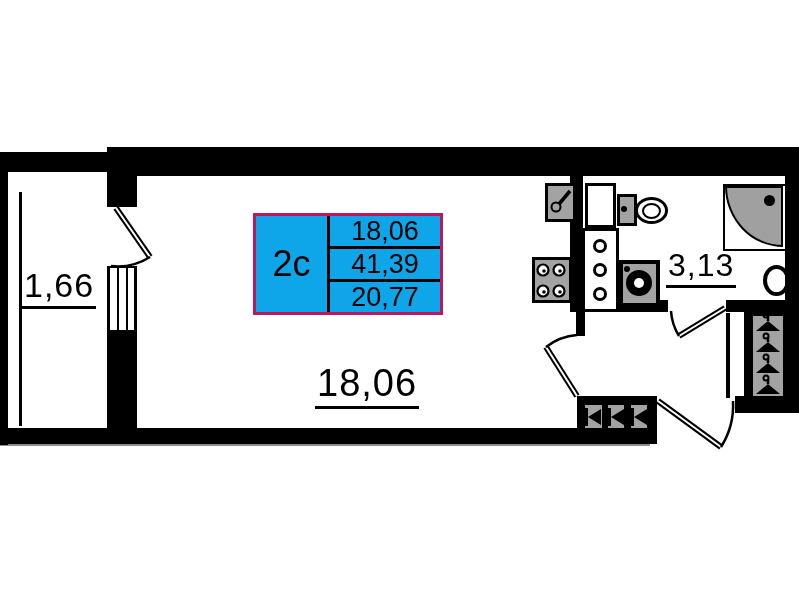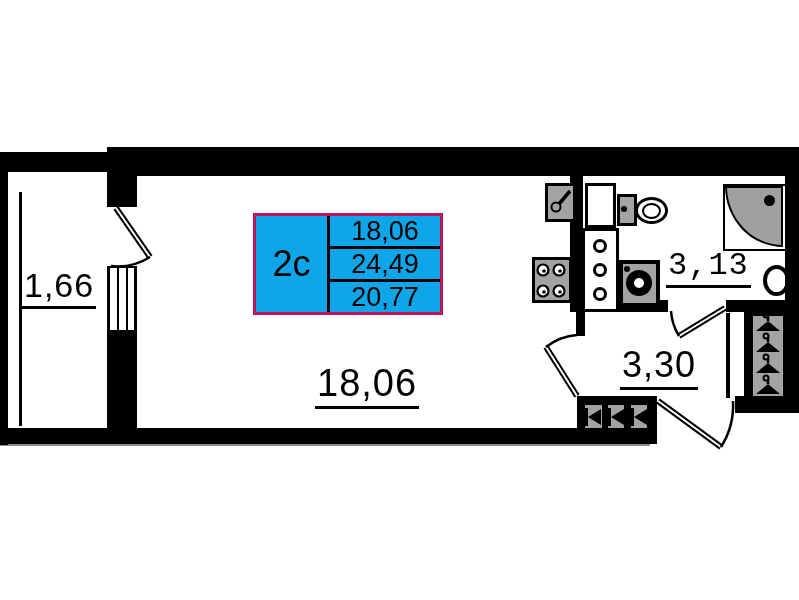--- a/index.html
+++ b/index.html
@@ -158,25 +158,24 @@
         <path d="M 611,417 L 624,409 L 624,425 Z" fill="#000"></path>
     </g>
     <g>
       <rect x="631" y="408" width="3" height="18" fill="#000"></rect>
         <path d="M 634,417 L 647,409 L 647,425 Z" fill="#000"></path>
     </g>
   </svg>
 
   <div class="lbl z6" style="left:22px;top:266px;font-size:34px;">1,66</div>
   <div class="lbl z6" style="left:315px;top:362px;font-size:38px;">18,06</div>
-  <div class="lbl z6" style="left:620px;top:344px;font-size:36px;">3,30</div>
-  <div class="lbl z6" style="left:666px;top:247px;font-size:32px;font-family:Liberation Mono, monospace;">3,13</div>
+  <div class="lbl z6" style="left:666px;top:247px;font-size:32px;">3,13</div>
 
   <div id="area-table" class="z6">
     <div class="type-cell">2с</div>
     <div class="rows">
       <div class="r">18,06</div>
-      <div class="r">24,49</div>
+      <div class="r">41,39</div>
       <div class="r">20,77</div>
     </div>
   </div>
 
 </div>
 
 </body></html>

